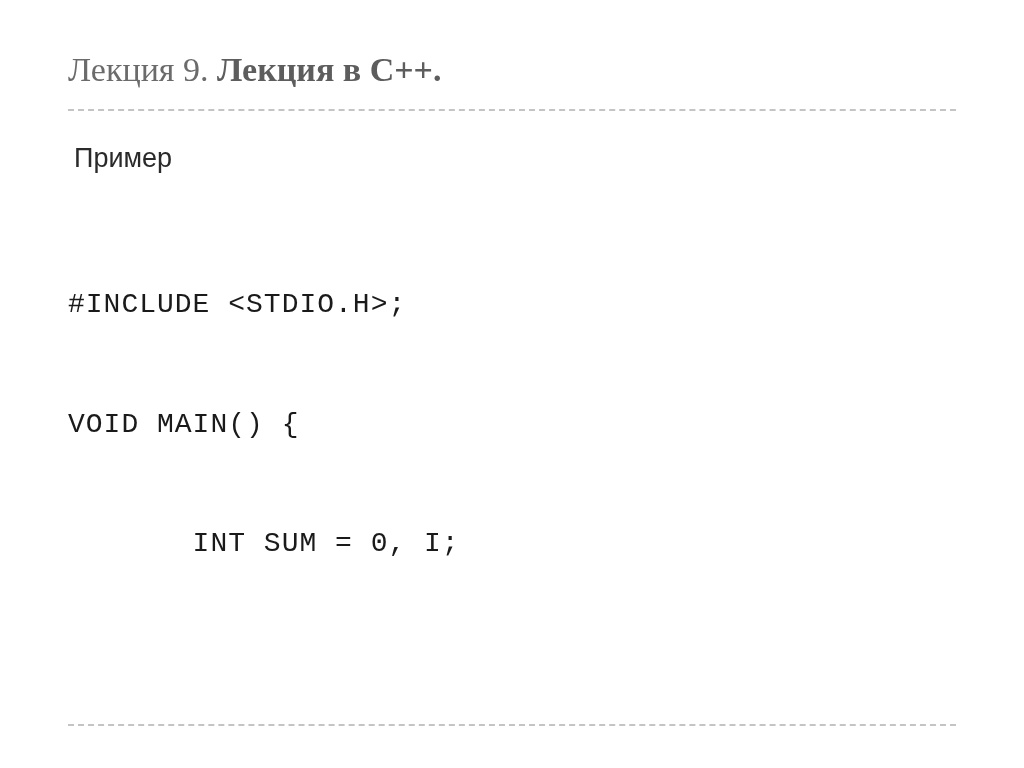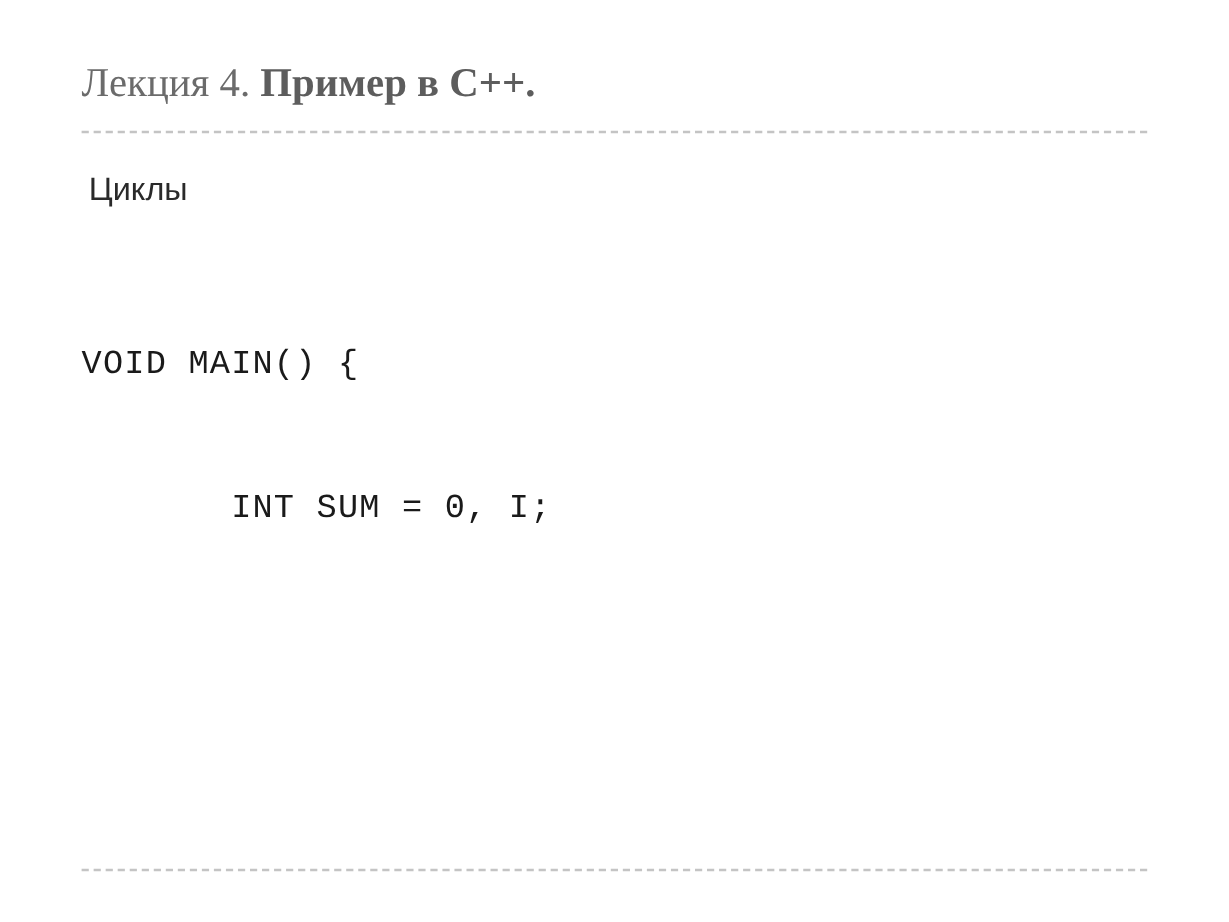--- a/index.html
+++ b/index.html
@@ -60,25 +60,26 @@
     bottom: 42px;
     border-top: 2px dashed #c4c4c4;
     height: 0;
   }
 </style>
 </head>
 <body>
 
 <div class="slide">
 
-  <div class="title-row"><span class="title-normal">Лекция 4. </span><span class="title-bold">Пример в С++.</span></div>
+  <div class="title-row"><span class="title-normal">Лекция 9. </span><span class="title-bold">Лекция в С++.</span></div>
 
-  <div class="example-label">Циклы</div>
+  <div class="example-label">Пример</div>
 
   <div class="code">
+    <div>#include &lt;stdio.h&gt;;</div>
     <div>void main() {</div>
     <div>       int sum = 0, i;</div>
     
     
     
     
   </div>
 
   <div class="bottom-rule"></div>
 </div>

